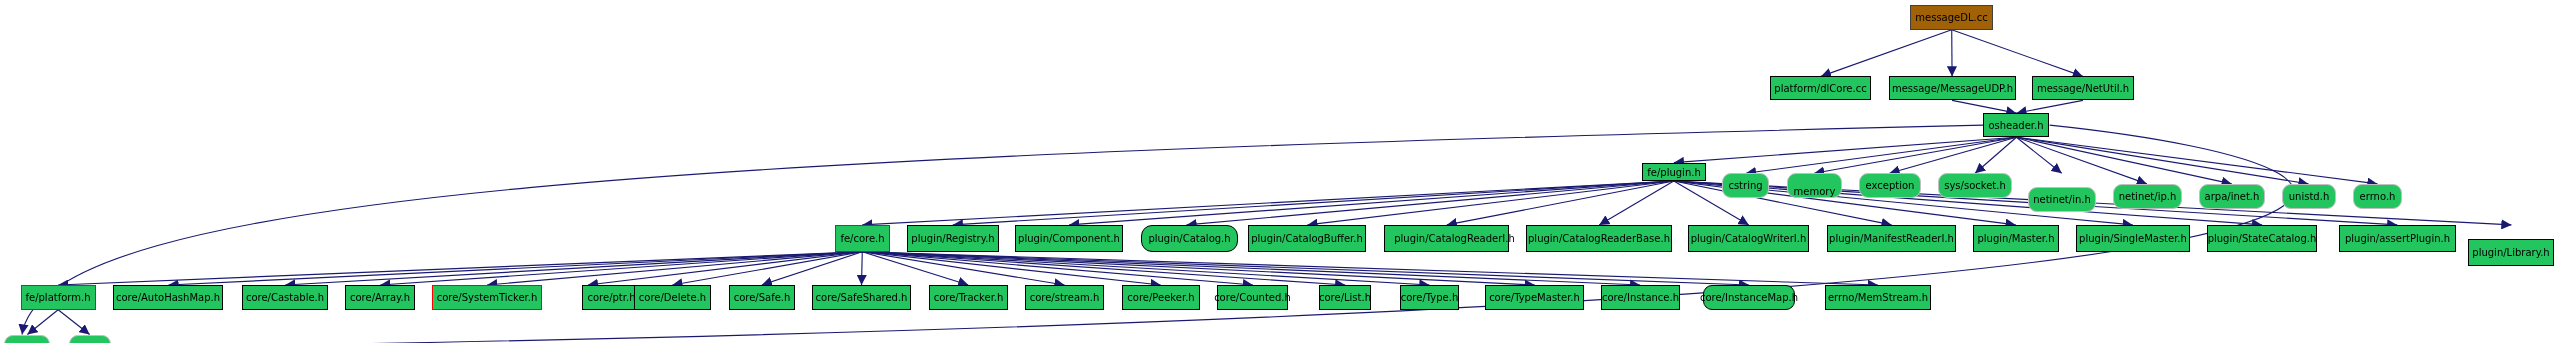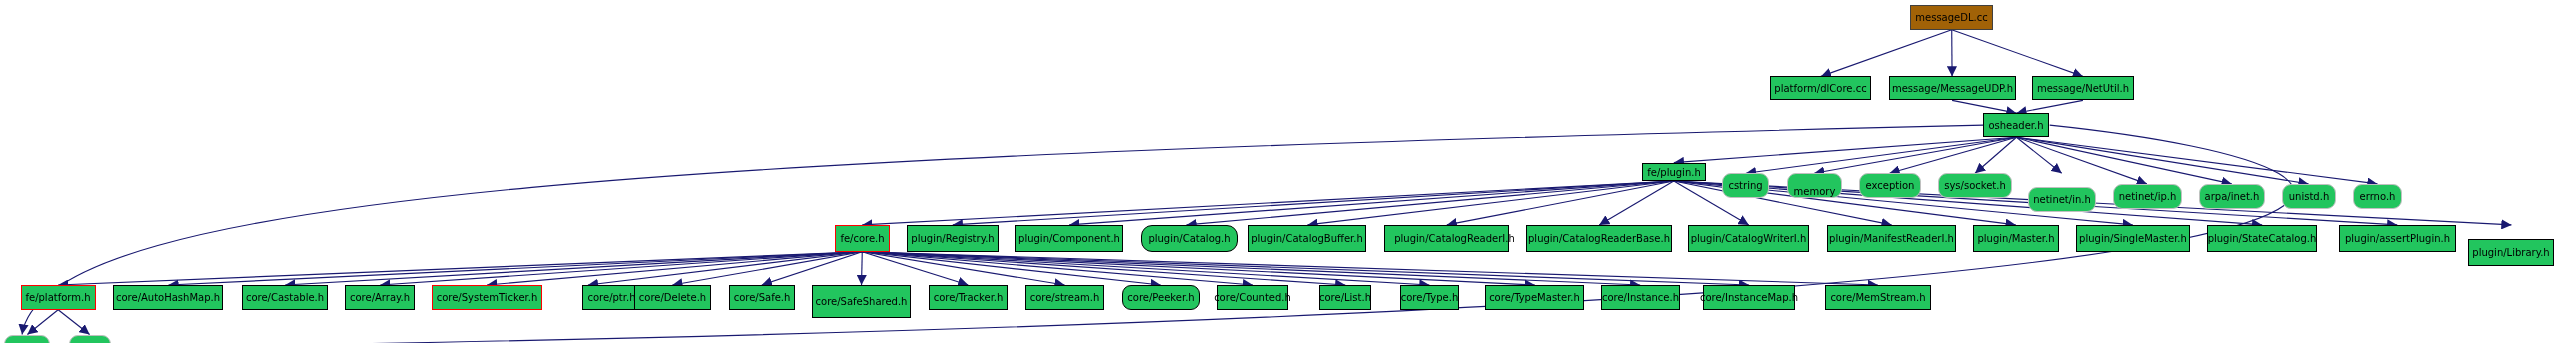--- a/index.html
+++ b/index.html
@@ -178,52 +178,52 @@
     </div>
     <div class="node" style="left: 558px; top: 285px; width: 59px; height: 25px; margin-left: 24px;">
       <span>core/ptr.h</span>
     </div>
     <div class="node" style="left: 634px; top: 285px; width: 77px; height: 25px;">
       <span>core/Delete.h</span>
     </div>
     <div class="node" style="left: 729px; top: 285px; width: 66px; height: 25px;">
       <span>core/Safe.h</span>
     </div>
-    <div class="node" style="left: 812px; top: 285px; width: 99px; height: 33px;">
+    <div class="node" style="left: 812px; top: 285px; width: 99px; height: 25px;">
       <span>core/SafeShared.h</span>
     </div>
     <div class="node" style="left: 929px; top: 285px; width: 79px; height: 25px;">
       <span>core/Tracker.h</span>
     </div>
     <div class="node" style="left: 1025px; top: 285px; width: 79px; height: 25px;">
       <span>core/stream.h</span>
     </div>
-    <div class="node" style="left: 1122px; top: 285px; width: 78px; height: 25px; border-radius: 9px;">
+    <div class="node" style="left: 1122px; top: 285px; width: 78px; height: 25px;">
       <span>core/Peeker.h</span>
     </div>
     <div class="node" style="left: 1217px; top: 285px; width: 71px; height: 25px;">
       <span>core/Counted.h</span>
     </div>
     <div class="node" style="left: 1319px; top: 285px; width: 52px; height: 25px;">
       <span>core/List.h</span>
     </div>
     <div class="node" style="left: 1400px; top: 285px; width: 59px; height: 25px;">
       <span>core/Type.h</span>
     </div>
     <div class="node" style="left: 1485px; top: 285px; width: 99px; height: 25px;">
       <span>core/TypeMaster.h</span>
     </div>
     <div class="node" style="left: 1601px; top: 285px; width: 79px; height: 25px;">
       <span>core/Instance.h</span>
     </div>
-    <div class="node" style="left: 1703px; top: 285px; width: 92px; height: 25px;">
+    <div class="node" style="left: 1703px; top: 285px; width: 92px; height: 25px; border-radius: 9px;">
       <span>core/InstanceMap.h</span>
     </div>
     <div class="node" style="left: 1825px; top: 285px; width: 106px; height: 25px;">
-      <span>core/MemStream.h</span>
+      <span>errno/MemStream.h</span>
     </div>
     <div class="node ext" style="left: 4.2px; top: 335px; width: 46px; height: 27px;">
       <span>stdio.h</span>
     </div>
     <div class="node ext" style="left: 69px; top: 335px; width: 42px; height: 27px;">
       <span>string</span>
     </div>
   </div>
 
 

